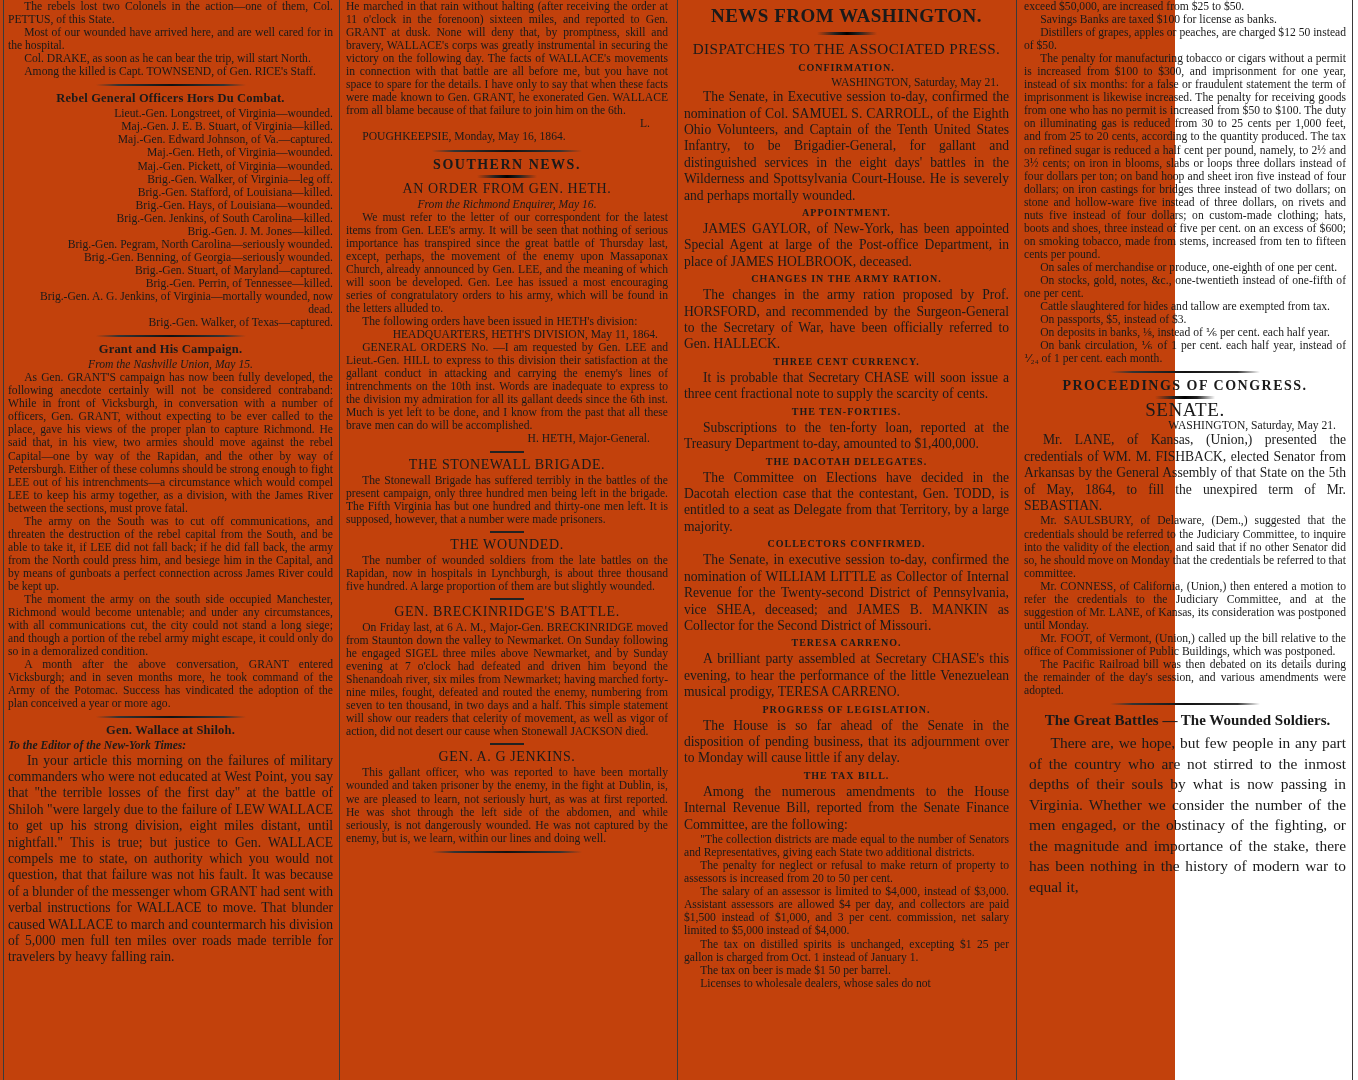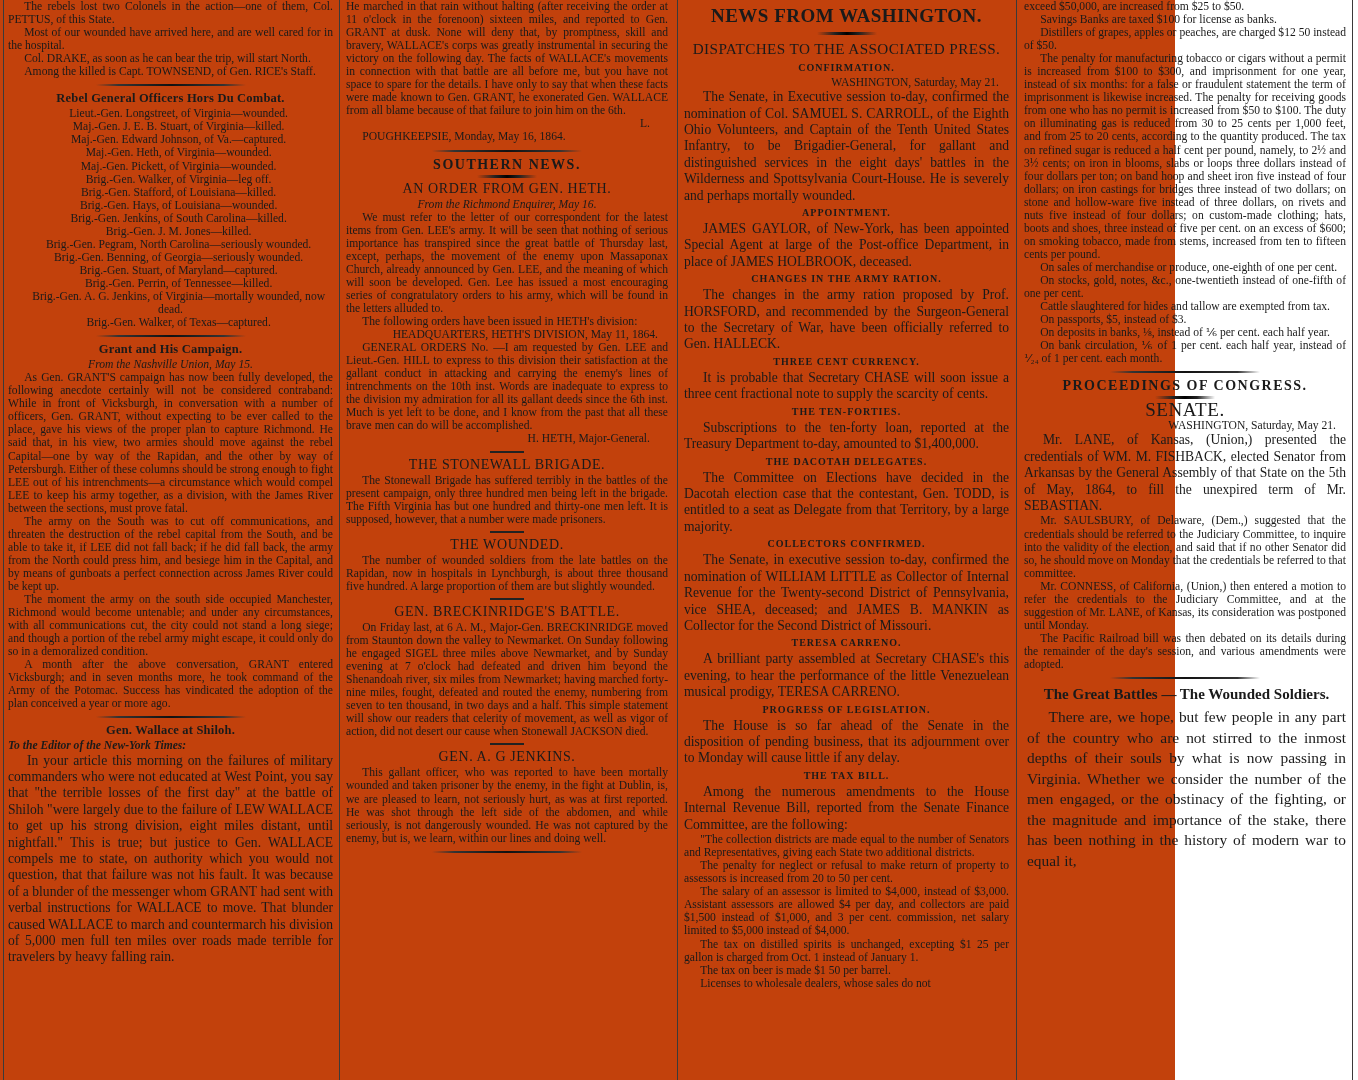--- a/index.html
+++ b/index.html
@@ -16,26 +16,26 @@
   .c4 { left: 1024px; width: 322px; }
   .vrule { position: absolute; top: 0; width: 1px; height: 1080px; background: #3a3a3a; }
   .hd-bold { font-weight: bold; text-align: center; text-indent: 0 !important; font-size: 12.5px; margin: 2px 0 !important; letter-spacing: 0.2px; }
   .hd-caps { text-align: center; text-indent: 0 !important; font-size: 14px; letter-spacing: 0.6px; margin: 3px 0 !important; }
   .hd-small { text-align: center; text-indent: 0 !important; font-size: 10px; letter-spacing: 1px; font-weight: bold; margin: 2px 0 !important; }
   .hd-big { font-weight: bold; text-align: center; text-indent: 0 !important; font-size: 19px; line-height: 24px; letter-spacing: 0.5px; margin: 4px 0 2px !important; }
   .hd-disp { text-align: center; text-indent: 0 !important; font-size: 15.2px; line-height: 19px; letter-spacing: 0.4px; margin: 2px 0 3px !important; }
   .src { text-align: center; text-indent: 0 !important; font-style: italic; font-weight: normal; }
   .dateline { text-align: right; text-indent: 0 !important; padding-right: 10px; }
   .sig { text-align: right; text-indent: 0 !important; padding-right: 18px; }
-  .list p { text-indent: 1.4em; text-align: center; }
+  .list p { text-indent: 1.4em; text-align: right; }
   .rule-long { width: 150px; height: 2px; margin: 6px auto; background: linear-gradient(90deg, transparent, #333 15%, #111 50%, #333 85%, transparent); }
   .rule-short { width: 34px; height: 2px; margin: 5px auto; background: #222; }
   .rule-orn { width: 60px; height: 3px; margin: 4px auto; background: linear-gradient(90deg, transparent, #222 30%, #000 50%, #222 70%, transparent); }
   .larger { font-size: 13.6px; line-height: 16.4px; }
-  .box { border-left: 3px solid #14b8a6; padding-left: 6px; margin-left: -6px; }
+  .box { border-left: 5px solid #14b8a6; padding-left: 6px; margin-left: -6px; }
   .boxtitle { font-weight: bold; font-size: 15px; line-height: 18px; text-align: justify; text-align-last: center; text-indent: 0 !important; margin: 4px 0 !important; }
 </style>
 </head>
 <body>
 
 <div class="page">
 
   <div class="vrule" style="left:3px"></div>
   <div class="vrule" style="left:339px"></div>
   <div class="vrule" style="left:677px"></div>
@@ -173,20 +173,21 @@
     <p>On bank circulation, ⅙ of 1 per cent. each half year, instead of ⅟₂₄ of 1 per cent. each month.</p>
     <div class="rule-long"></div>
 
     <p class="hd-caps" style="font-weight:bold;letter-spacing:1.5px">PROCEEDINGS OF CONGRESS.</p>
     <div class="rule-orn"></div>
     <p class="hd-caps" style="font-size:19px">SENATE.</p>
     <p class="dateline">WASHINGTON, Saturday, May 21.</p>
     <p class="larger">Mr. LANE, of Kansas, (Union,) presented the credentials of WM. M. FISHBACK, elected Senator from Arkansas by the General Assembly of that State on the 5th of May, 1864, to fill the unexpired term of Mr. SEBASTIAN.</p>
     <p>Mr. SAULSBURY, of Delaware, (Dem.,) suggested that the credentials should be referred to the Judiciary Committee, to inquire into the validity of the election, and said that if no other Senator did so, he should move on Monday that the credentials be referred to that committee.</p>
     <p>Mr. CONNESS, of California, (Union,) then entered a motion to refer the credentials to the Judiciary Committee, and at the suggestion of Mr. LANE, of Kansas, its consideration was postponed until Monday.</p>
+    <p>Mr. FOOT, of Vermont, (Union,) called up the bill relative to the office of Commissioner of Public Buildings, which was postponed.</p>
     <p>The Pacific Railroad bill was then debated on its details during the remainder of the day's session, and various amendments were adopted.</p>
     <div class="rule-long"></div>
 
     <div class="box">
       <p class="boxtitle">The Great Battles — The Wounded Soldiers.</p>
       <p style="font-size:15.4px;line-height:20.5px">There are, we hope, but few people in any part of the country who are not stirred to the inmost depths of their souls by what is now passing in Virginia. Whether we consider the number of the men engaged, or the obstinacy of the fighting, or the magnitude and importance of the stake, there has been nothing in the history of modern war to equal it,</p>
     </div>
   </div>
 
 </div>

